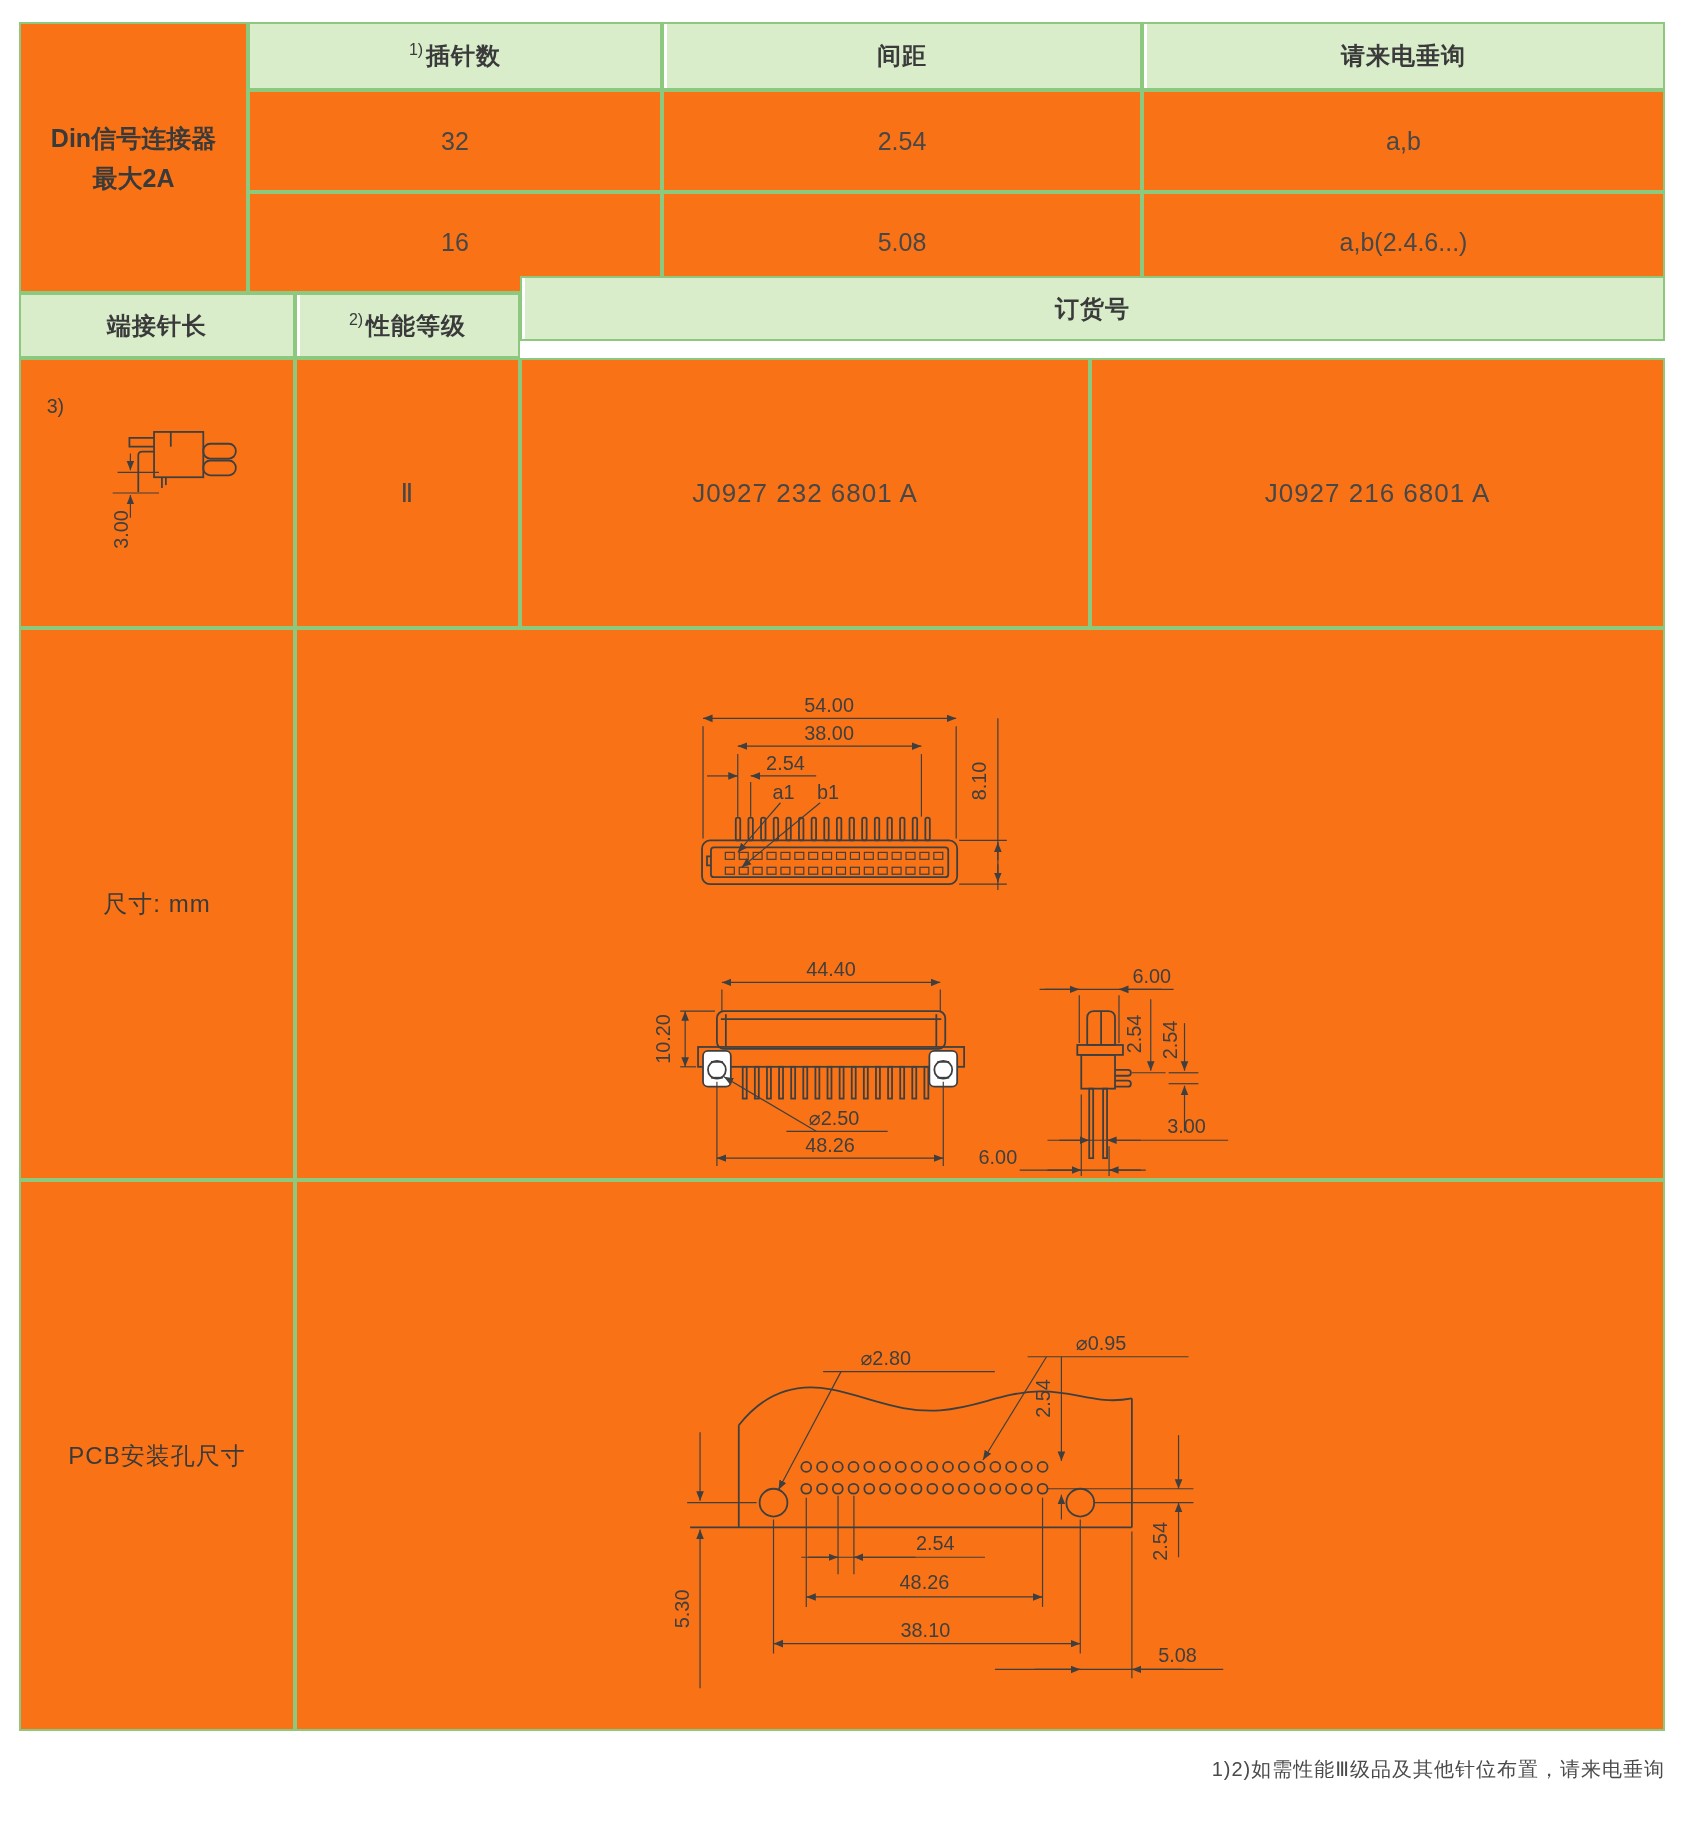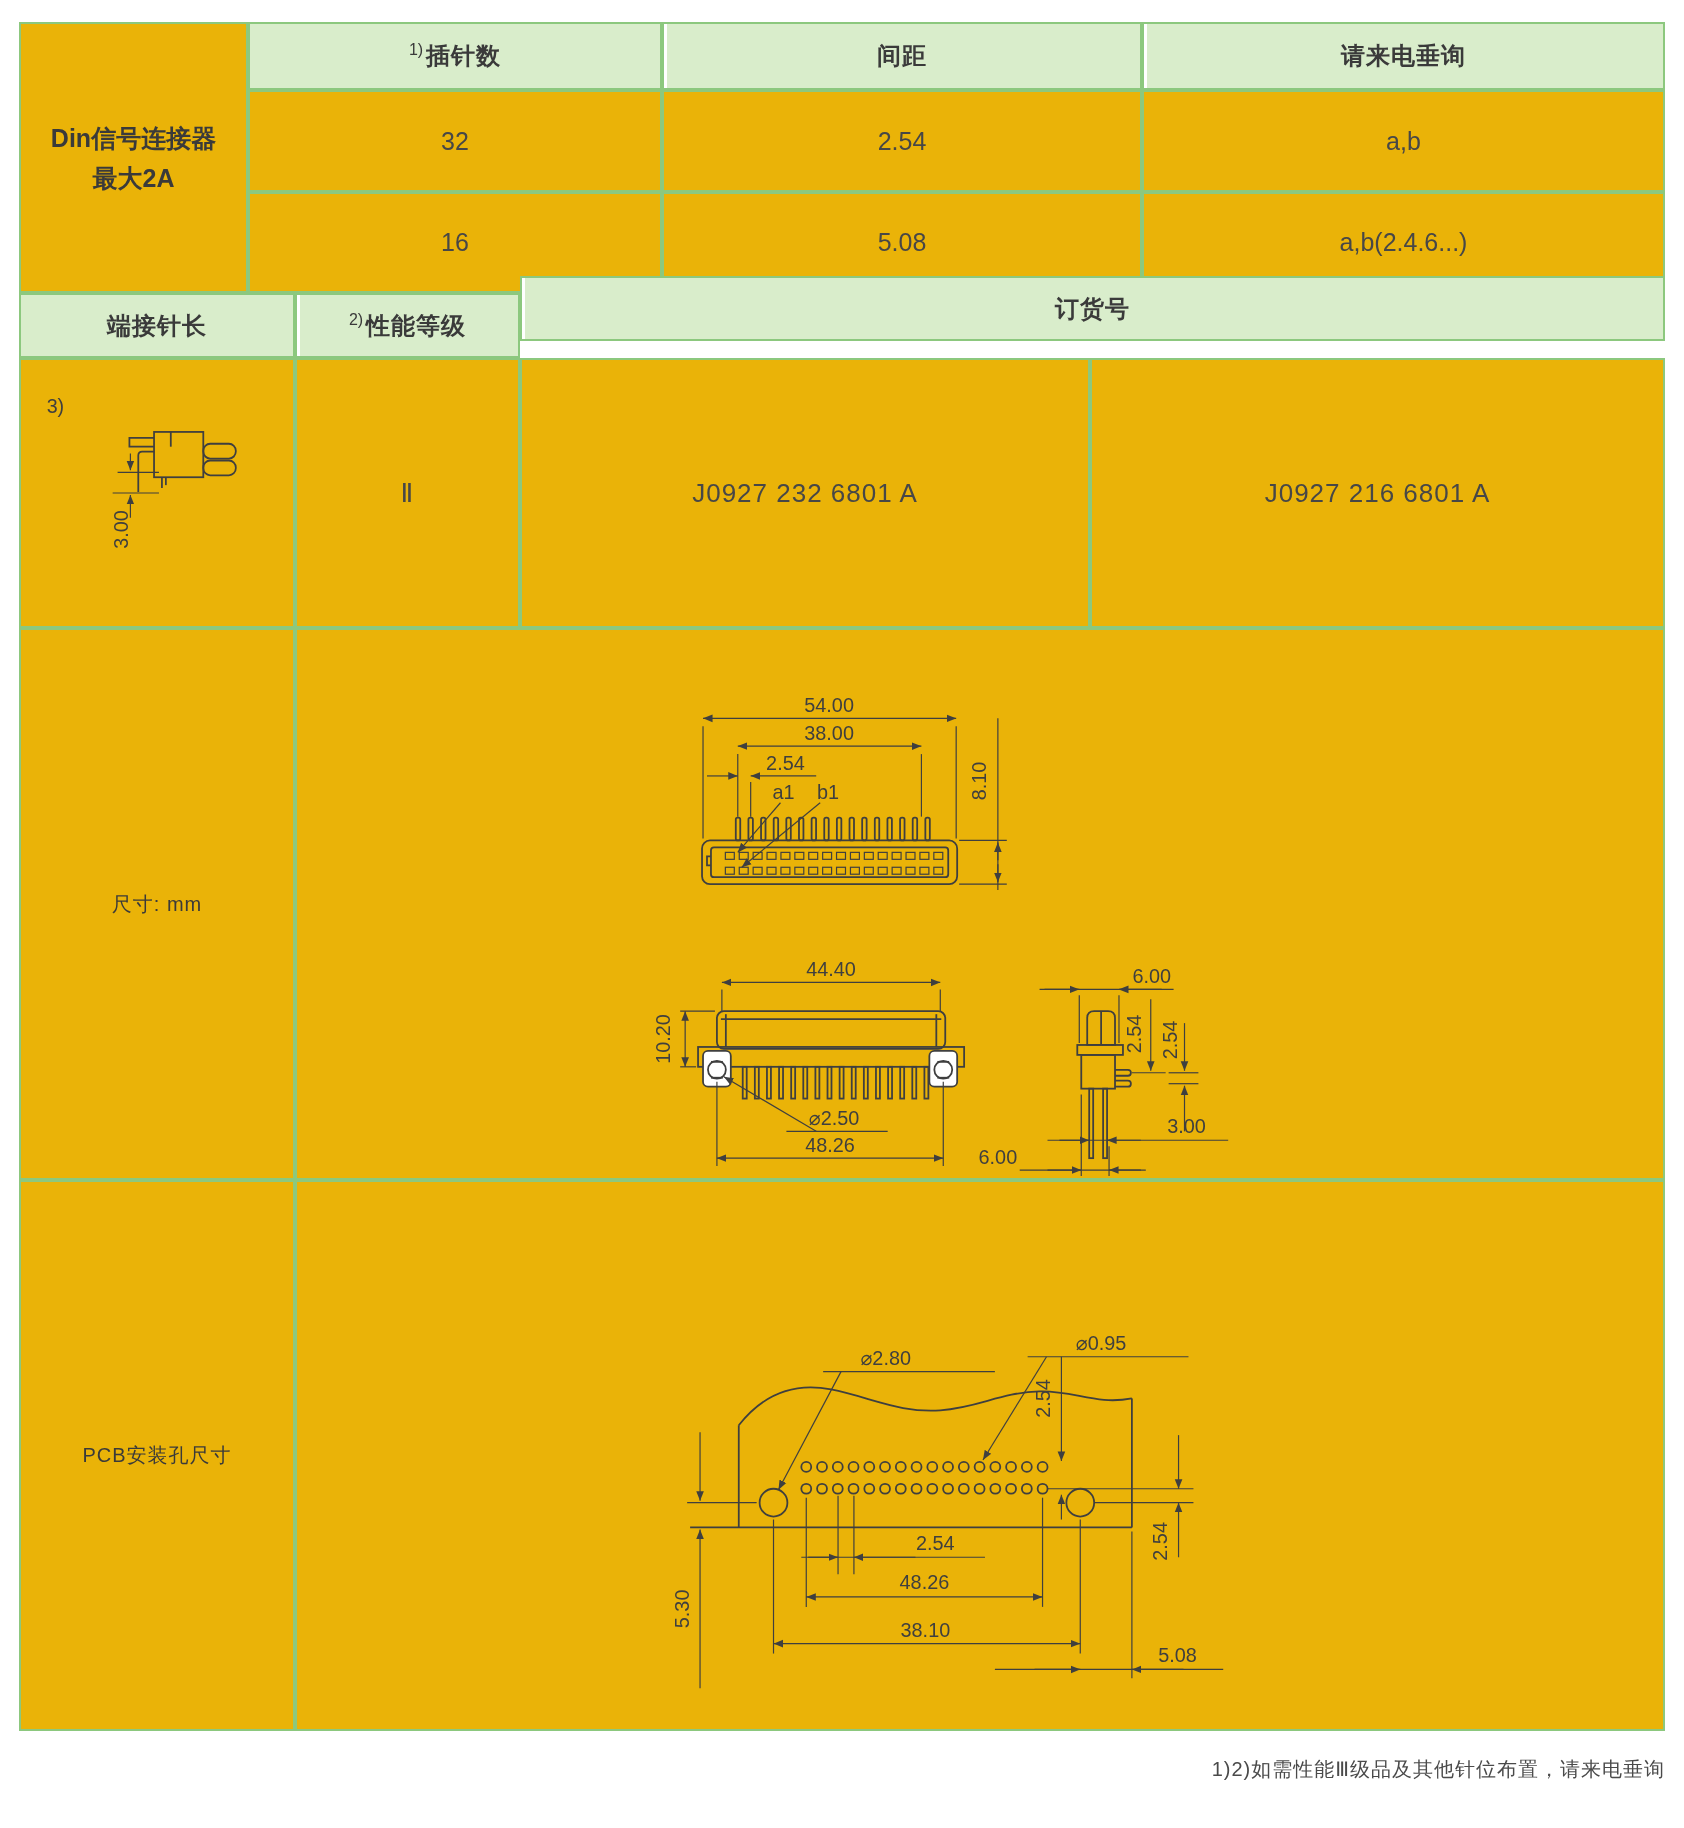--- a/index.html
+++ b/index.html
@@ -1,25 +1,25 @@
 <!DOCTYPE html>
 <html><head>
 <meta charset="utf-8">
 <style>
   html,body{margin:0;padding:0;background:#ffffff;}
   body{width:1684px;height:1828px;font-family:"Liberation Sans",sans-serif;color:#3f3f3f;}
   .sheet{position:relative;width:1684px;height:1828px;background:#fff;overflow:hidden;}
-  .cell{position:absolute;box-sizing:border-box;border:2px solid #8cc87e;background:#eab308;
+  .cell{position:absolute;box-sizing:border-box;border:2px solid #8cc87e;background:#f97316;
         display:flex;align-items:center;justify-content:center;text-align:center;}
   .hdr{background:#d9edcb;font-weight:bold;font-size:24px;color:#3a3a3a;letter-spacing:1px;}
   .sep-l{box-shadow:inset 3px 0 0 0 #ffffff;}
   .val{font-size:25px;color:#474747;}
   .big-val{font-size:26px;color:#474747;letter-spacing:1px;}
   .product{font-weight:bold;font-size:25px;line-height:40px;color:#3a3a3a;}
-  .side-label{font-size:20px;color:#3a3a3a;letter-spacing:1px;}
+  .side-label{font-size:24px;color:#3a3a3a;letter-spacing:1px;}
   .sup{font-size:16px;font-weight:400;position:relative;top:-6px;margin-right:3px;letter-spacing:0;}
   .drawing{position:absolute;inset:0;width:100%;height:100%;}
   .footnote{position:absolute;top:1756px;right:19px;font-size:20px;color:#4a4a4a;letter-spacing:1px;}
   svg text{font-size:20px;fill:#3f3f3f;stroke:none;font-family:"Liberation Sans",sans-serif;}
   svg .obj{stroke:#3f3f3f;stroke-width:1.8;fill:none;}
   svg .objf{stroke:#3f3f3f;stroke-width:1.8;fill:#ffffff;}
   svg .dim{stroke:#3f3f3f;stroke-width:1.2;fill:none;}
 </style>
 </head>
 <body>

